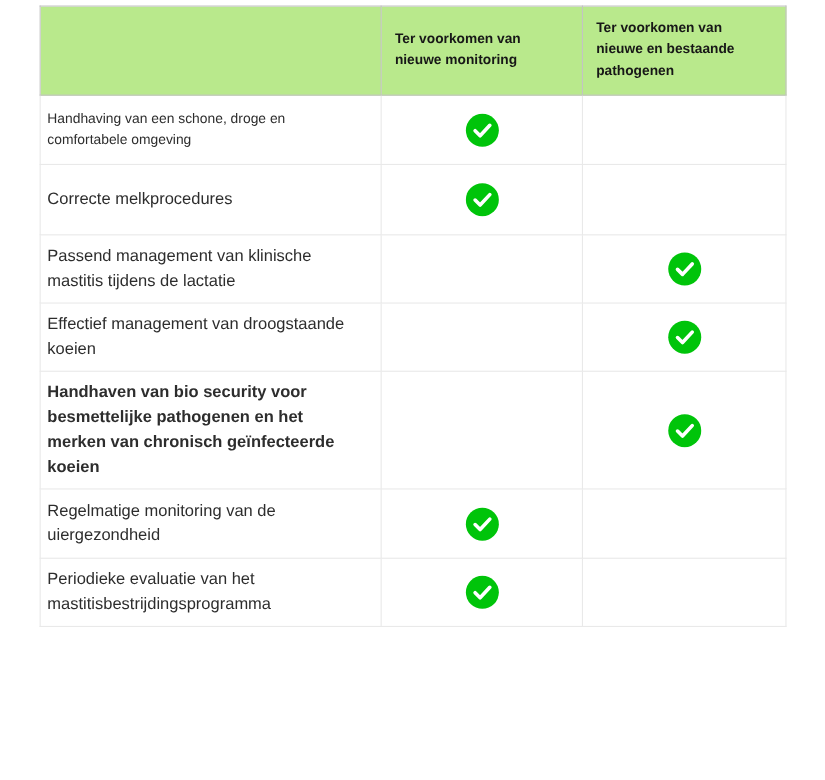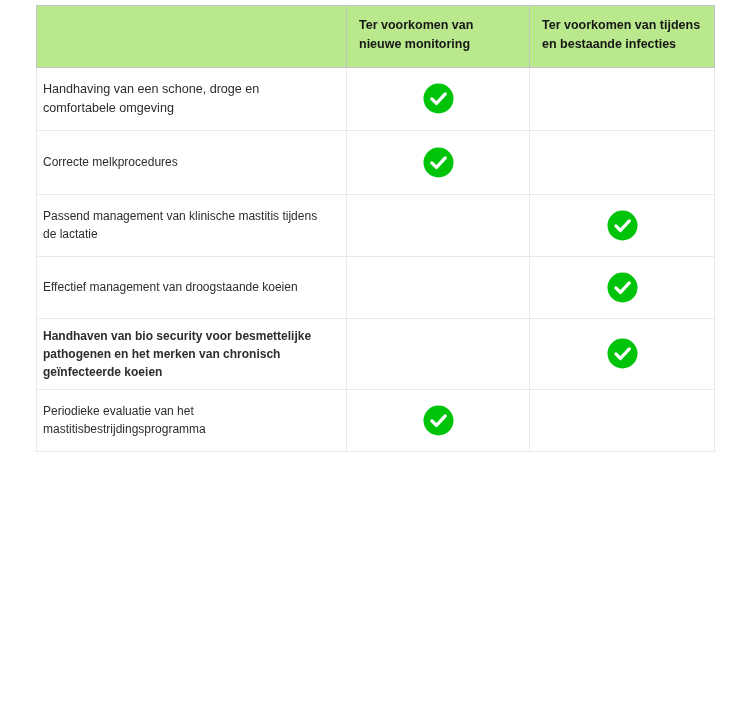--- a/index.html
+++ b/index.html
@@ -58,21 +58,21 @@
     box-sizing: border-box;
     color: #2d2d2d;
   }
 
   tbody td.measure {
     padding: 8px 14px 8px 6px;
     line-height: 1.5;
   }
 
   tbody tr.big td.measure   { font-size: 12.6px; }
-  tbody tr.small td.measure { font-size: 12px; }
+  tbody tr.small td.measure { font-size: 15px; }
 
   tbody td.mark {
     text-align: center;
     padding: 0;
   }
 
   
   tr.r0 td { height: 62px; }
   tr.r1 td { height: 63px; }
   tr.r2 td { height: 64px; }
@@ -106,21 +106,21 @@
   <table class="mastitis-table">
     <colgroup>
       <col class="c-measure">
       <col class="c-new">
       <col class="c-both">
     </colgroup>
     <thead>
       <tr>
         <th class="blank-head"></th>
         <th>Ter voorkomen van nieuwe monitoring</th>
-        <th>Ter voorkomen van tijdens en bestaande infecties</th>
+        <th>Ter voorkomen van nieuwe en bestaande pathogenen</th>
       </tr>
     </thead>
     <tbody id="table-body">
         <tr class="r1 big">
           <td class="measure">Handhaving van een schone, droge en comfortabele omgeving</td>
           <td class="mark"><span class="check-icon"><svg width="31" height="31" viewBox="0 0 32 32" xmlns="http://www.w3.org/2000/svg">
                 <circle cx="16" cy="16" r="15.5" fill="#00c40a"></circle>
                 <path d="M9.2 16.4 L13.9 21.1 L23.0 11.3" fill="none" stroke="#ffffff" stroke-width="3.4" stroke-linecap="round" stroke-linejoin="round"></path>
               </svg></span></td>
           <td class="mark">
@@ -160,20 +160,30 @@
         <tr class="r7 small">
           <td class="measure">Handhaven van bio security voor besmettelijke pathogenen en het merken van chronisch geïnfecteerde koeien</td>
           <td class="mark">
             <span class="empty-cell-inner"></span>
           </td>
           <td class="mark"><span class="check-icon"><svg width="31" height="31" viewBox="0 0 32 32" xmlns="http://www.w3.org/2000/svg">
                 <circle cx="16" cy="16" r="15.5" fill="#00c40a"></circle>
                 <path d="M9.2 16.4 L13.9 21.1 L23.0 11.3" fill="none" stroke="#ffffff" stroke-width="3.4" stroke-linecap="round" stroke-linejoin="round"></path>
               </svg></span></td>
         </tr>
+        <tr class="r8 small">
+          <td class="measure">Regelmatige monitoring van de uiergezondheid</td>
+          <td class="mark"><span class="check-icon"><svg width="31" height="31" viewBox="0 0 32 32" xmlns="http://www.w3.org/2000/svg">
+                <circle cx="16" cy="16" r="15.5" fill="#00c40a"></circle>
+                <path d="M9.2 16.4 L13.9 21.1 L23.0 11.3" fill="none" stroke="#ffffff" stroke-width="3.4" stroke-linecap="round" stroke-linejoin="round"></path>
+              </svg></span></td>
+          <td class="mark">
+            <span class="empty-cell-inner"></span>
+          </td>
+        </tr>
         <tr class="r9 small">
           <td class="measure">Periodieke evaluatie van het mastitisbestrijdingsprogramma</td>
           <td class="mark"><span class="check-icon"><svg width="31" height="31" viewBox="0 0 32 32" xmlns="http://www.w3.org/2000/svg">
                 <circle cx="16" cy="16" r="15.5" fill="#00c40a"></circle>
                 <path d="M9.2 16.4 L13.9 21.1 L23.0 11.3" fill="none" stroke="#ffffff" stroke-width="3.4" stroke-linecap="round" stroke-linejoin="round"></path>
               </svg></span></td>
           <td class="mark">
             <span class="empty-cell-inner"></span>
           </td>
         </tr>

